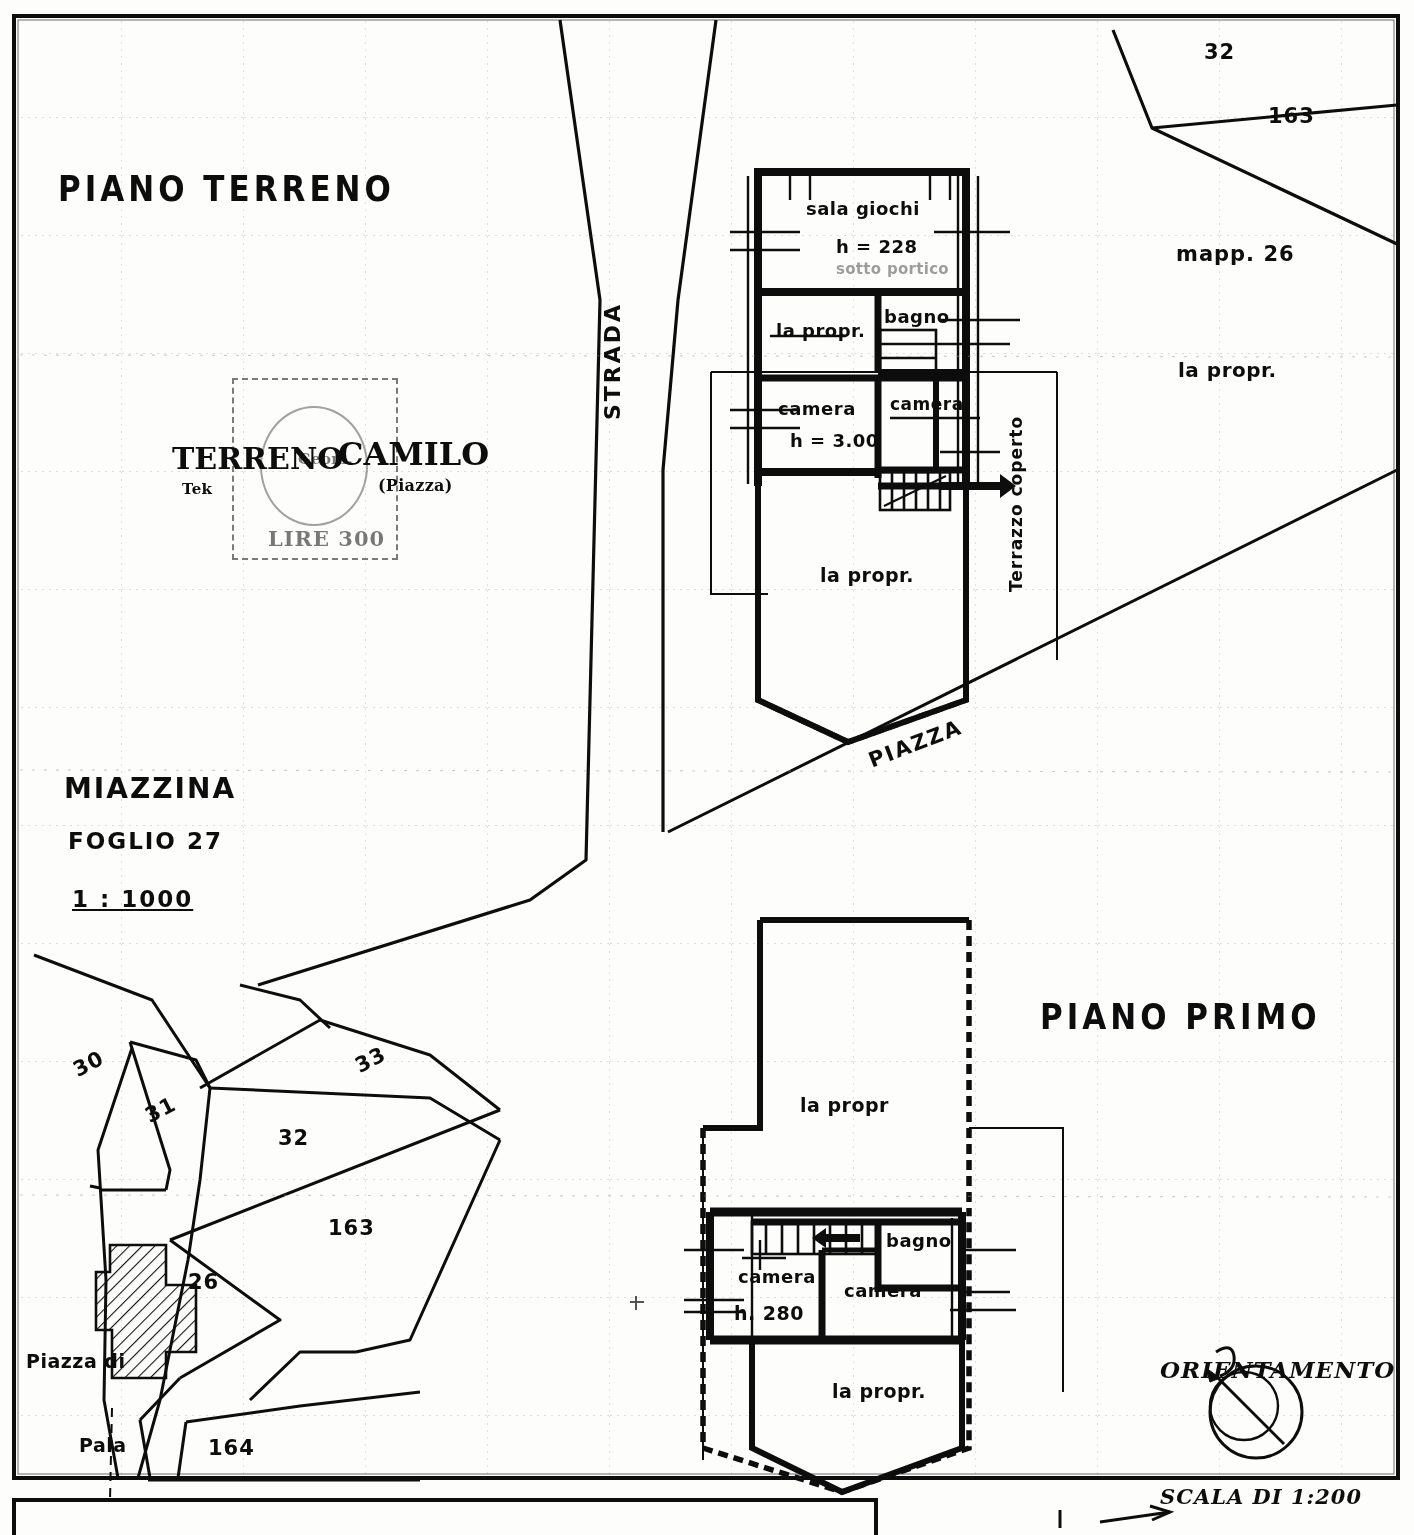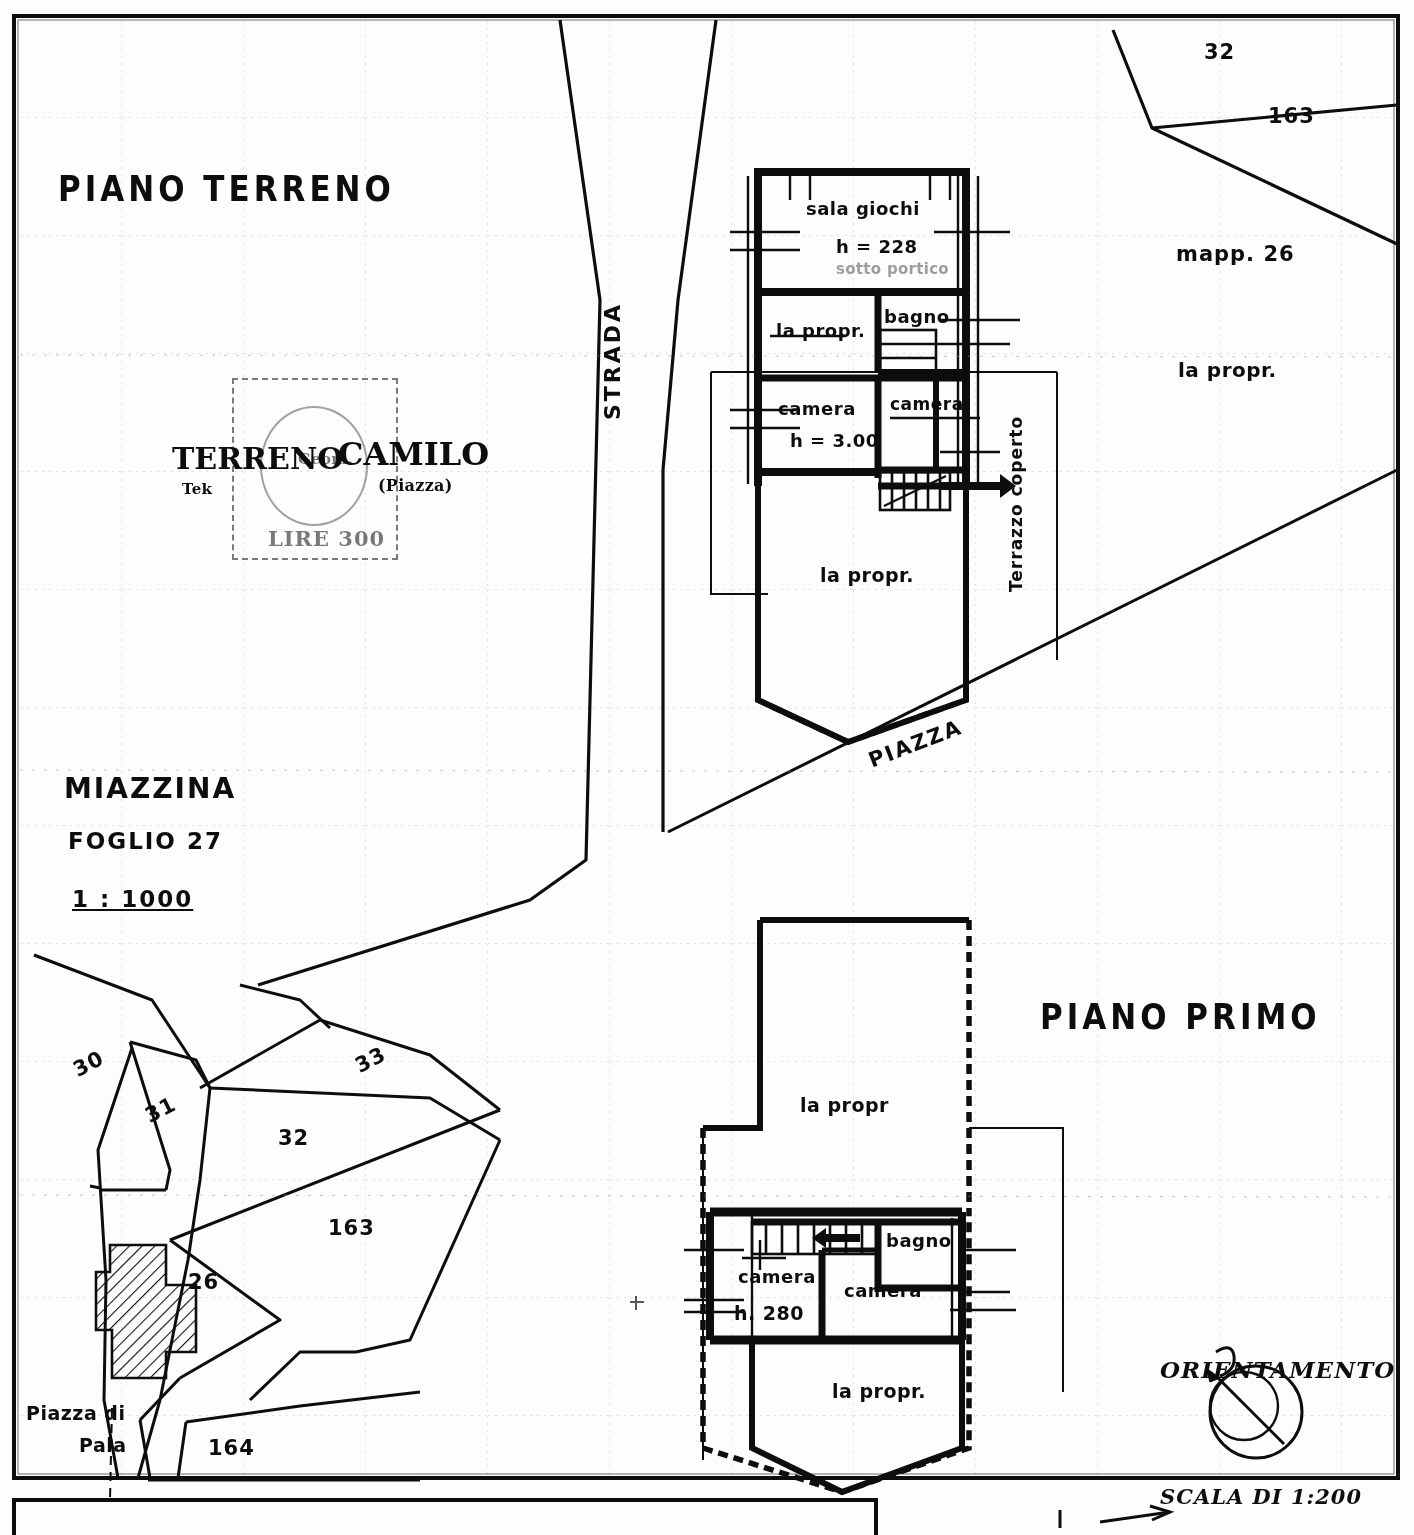--- a/index.html
+++ b/index.html
@@ -340,19 +340,19 @@
   <div class="htext lbl" style="left:832px;top:1382px;font-size:19px;">la propr.</div>
 
   <div class="htext lbl-num rot-diag2" style="left:70px;top:1062px;">30</div>
   <div class="htext lbl-num rot-diag2" style="left:142px;top:1108px;">31</div>
   <div class="htext lbl-num" style="left:278px;top:1128px;">32</div>
   <div class="htext lbl-num rot-diag2" style="left:352px;top:1058px;">33</div>
   <div class="htext lbl-num" style="left:328px;top:1218px;">163</div>
   <div class="htext lbl-num" style="left:188px;top:1272px;">26</div>
   <div class="htext lbl-num" style="left:208px;top:1438px;">164</div>
 
-  <div class="htext lbl" style="left:26px;top:1404px;font-size:19px;">Piazza di</div>
+  <div class="htext lbl" style="left:26px;top:1352px;font-size:19px;">Piazza di</div>
   <div class="htext lbl" style="left:42px;top:1436px;font-size:19px;margin-left:37px;">Pala</div>
 
   <div class="htext ital" style="left:1160px;top:1324px;font-size:23px;letter-spacing:1px;">ORIENTAMENTO</div>
   <div class="htext ital" style="left:1160px;top:1452px;font-size:21px;letter-spacing:1px;">SCALA DI 1:200</div>
 
 </div>
 
 </body></html>

